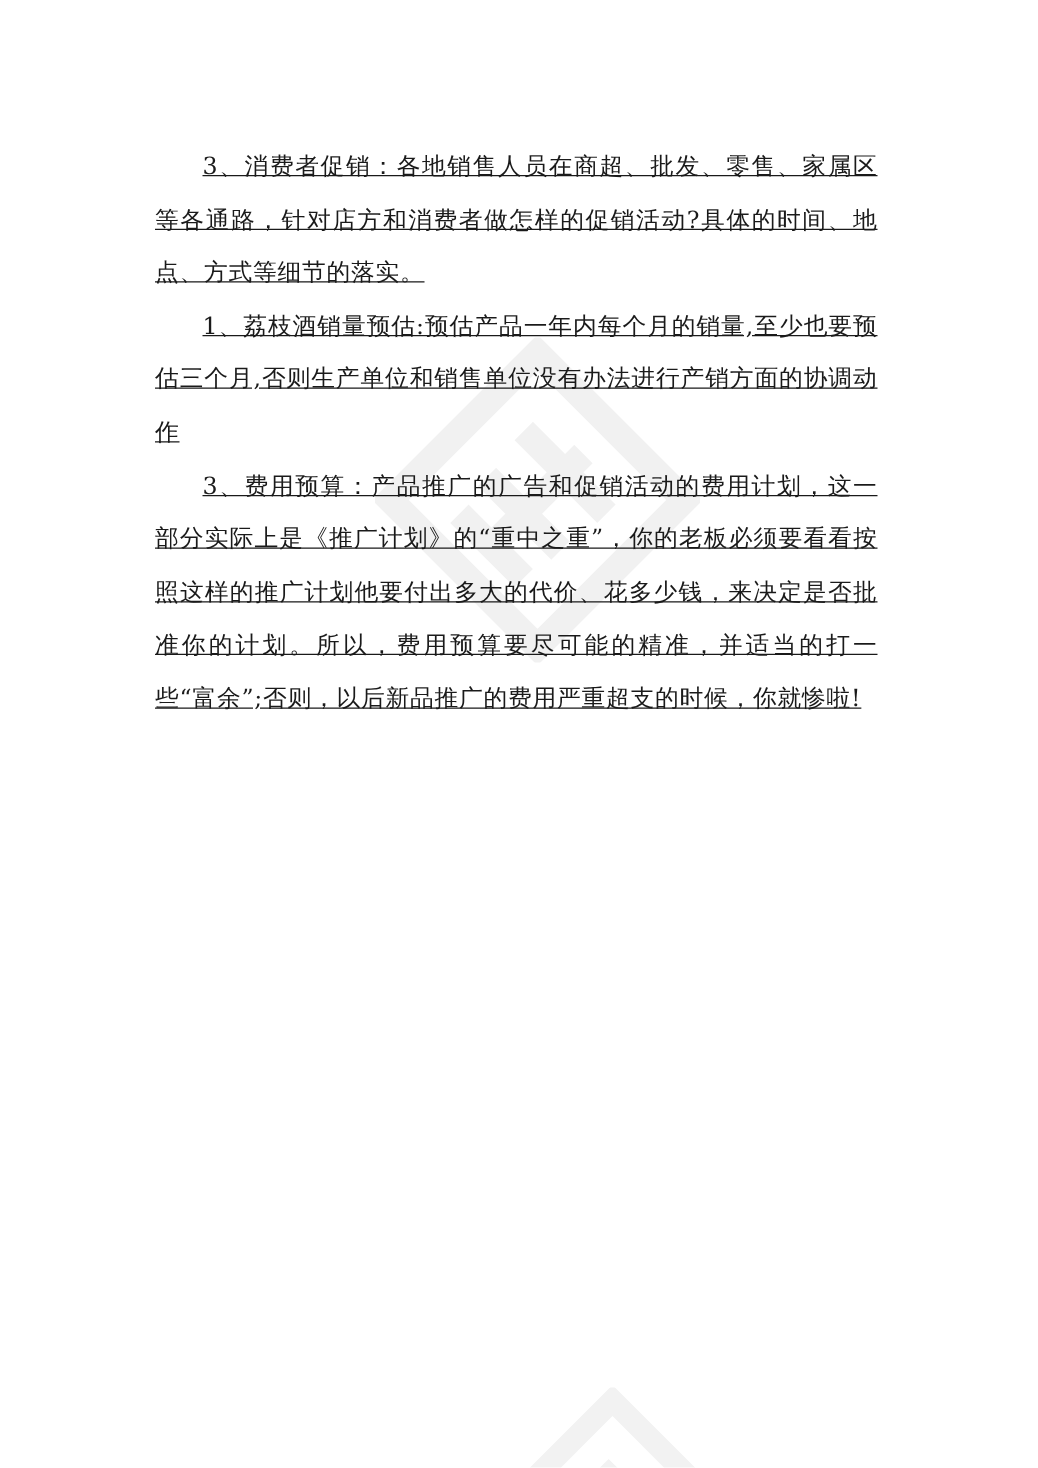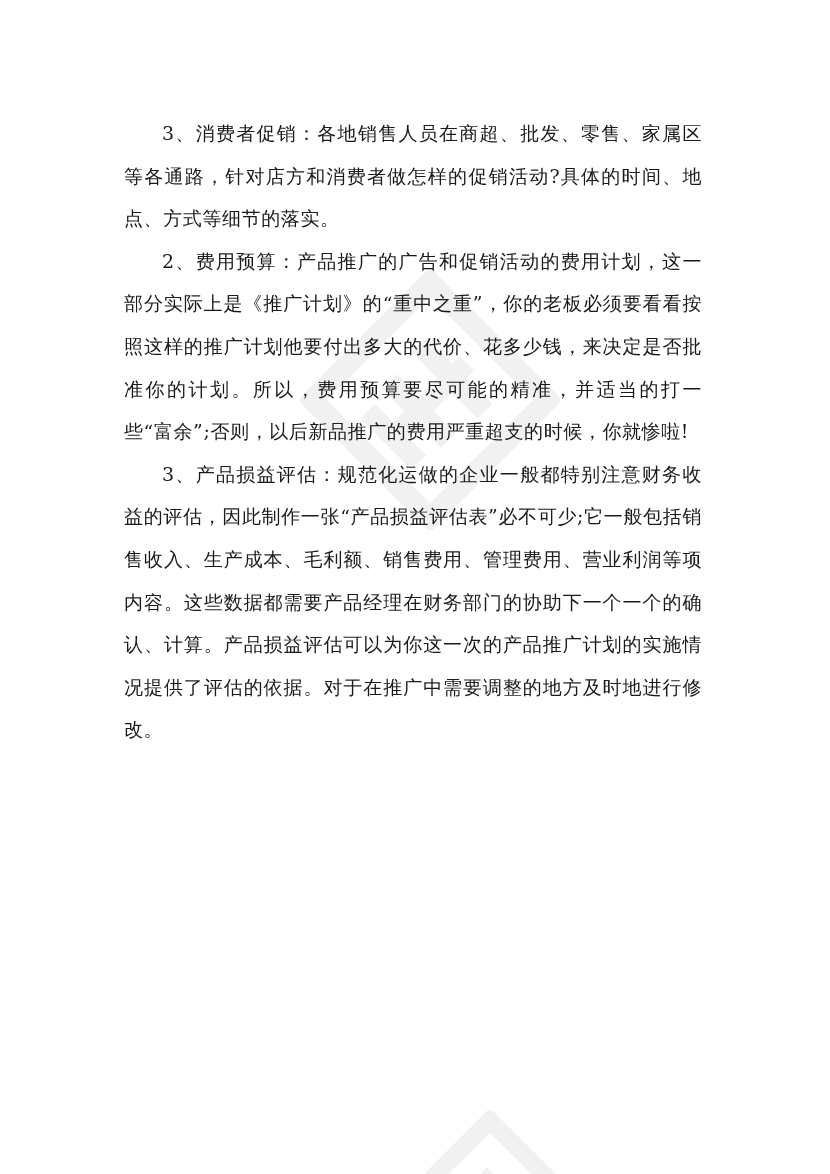--- a/index.html
+++ b/index.html
@@ -13,20 +13,21 @@
       position: relative;
       overflow: hidden;
       font-family: "DejaVu Serif", "Liberation Serif", serif;
       color: #1a1a1a;
     }
     .page {
       position: absolute;
       left: 124px;
       top: 112px;
       width: 578px;
+      text-decoration: underline;
     }
     .para {
       margin: 0;
       font-size: 19px;
       line-height: 42.6px;
       text-align: justify;
       letter-spacing: 0.6px;
     }
     .para.indent {
       text-indent: 38px;
@@ -57,15 +58,15 @@
   <svg viewBox="0 0 100 100" width="100%" height="100%">
     <g transform="rotate(45 50 50)" fill="none" stroke="#000" stroke-width="8">
       <rect x="18" y="18" width="64" height="64"></rect>
       <path d="M32 38 H68 M50 30 V70 M34 56 H66 M36 70 H64"></path>
     </g>
   </svg>
 </div>
 
 <div class="page">
   <p class="para indent">3、消费者促销：各地销售人员在商超、批发、零售、家属区等各通路，针对店方和消费者做怎样的促销活动?具体的时间、地点、方式等细节的落实。</p>
-  <p class="para indent">2、费用预算：产品推广的广告和促销活动的费用计划，这一部分实际上是《推广计划》的“重中之重”，你的老板必须要看看按照这样的推广计划他要付出多大的代价、花多少钱，来决定是否批准你的计划。所以，费用预算要尽可能的精准，并适当的打一些“富余”;否则，以后新品推广的费用严重超支的时候，你就惨啦!</p>
-  <p class="para indent">3、产品损益评估：规范化运做的企业一般都特别注意财务收益的评估，因此制作一张“产品损益评估表”必不可少;它一般包括销售收入、生产成本、毛利额、销售费用、管理费用、营业利润等项内容。这些数据都需要产品经理在财务部门的协助下一个一个的确认、计算。产品损益评估可以为你这一次的产品推广计划的实施情况提供了评估的依据。对于在推广中需要调整的地方及时地进行修改。</p>
+  <p class="para indent">1、荔枝酒销量预估:预估产品一年内每个月的销量,至少也要预估三个月,否则生产单位和销售单位没有办法进行产销方面的协调动作</p>
+  <p class="para indent">3、费用预算：产品推广的广告和促销活动的费用计划，这一部分实际上是《推广计划》的“重中之重”，你的老板必须要看看按照这样的推广计划他要付出多大的代价、花多少钱，来决定是否批准你的计划。所以，费用预算要尽可能的精准，并适当的打一些“富余”;否则，以后新品推广的费用严重超支的时候，你就惨啦!</p>
 </div>
 
 </body></html>

